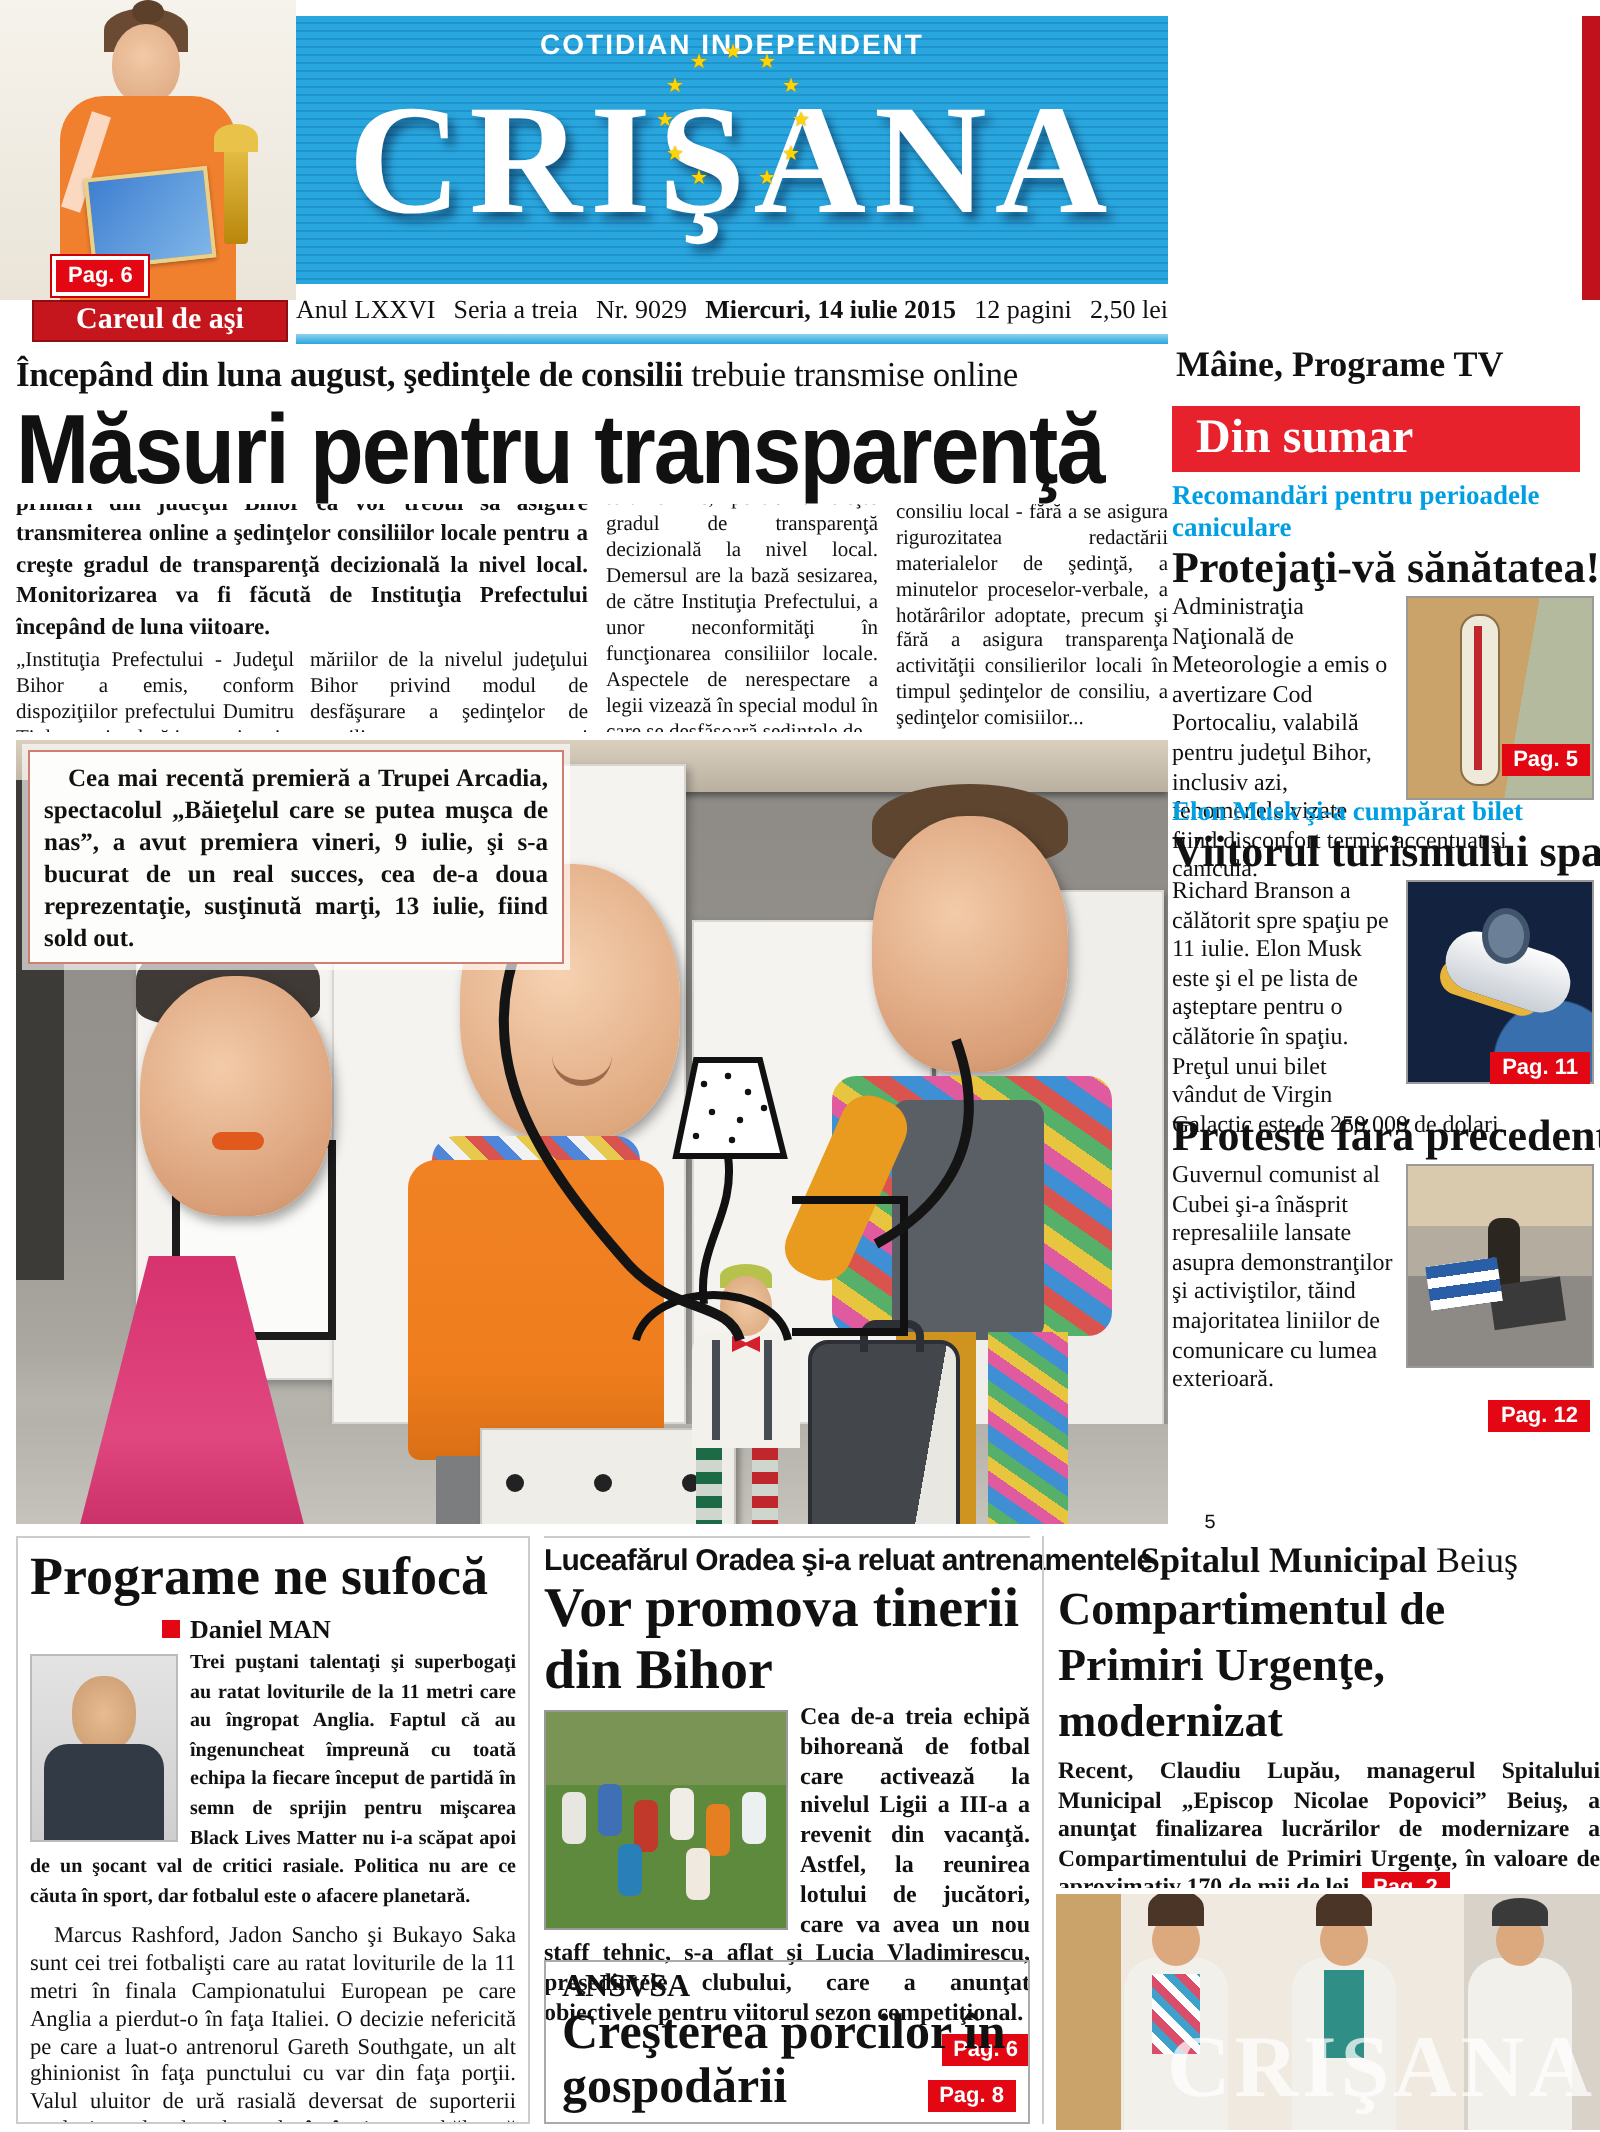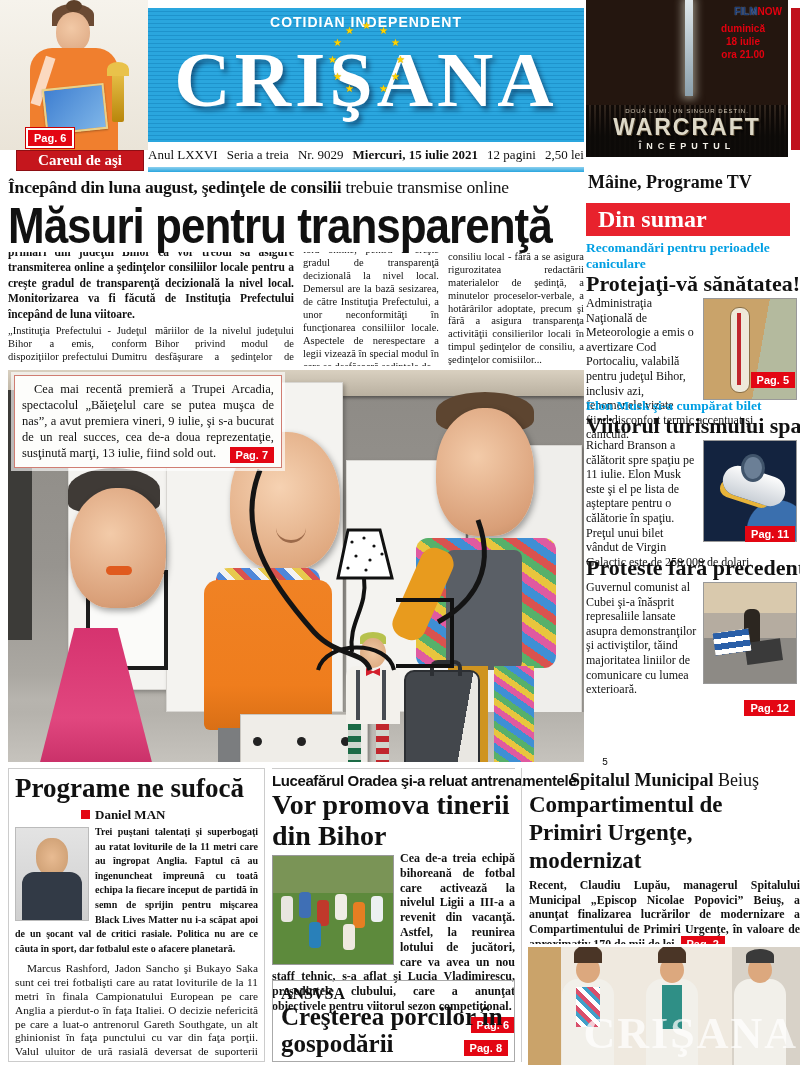--- a/index.html
+++ b/index.html
@@ -98,21 +98,21 @@
   .actor-susp{position:absolute;left:348px;top:300px;width:4px;height:50px;background:#474b52;box-shadow:26px 0 0 #474b52;}
   .leg-g{position:absolute;left:340px;top:354px;width:13px;height:72px;background:repeating-linear-gradient(180deg,#1c6b46 0 6px,#cfd6cd 6px 12px);}
   .leg-r{position:absolute;left:368px;top:354px;width:13px;height:72px;background:repeating-linear-gradient(180deg,#c0272d 0 6px,#cfd6cd 6px 12px);}
   .suitcase{position:absolute;left:396px;top:300px;width:72px;height:138px;border-radius:10px;background:linear-gradient(100deg,#43474c 70%,#e9e7e2 70%);border:2px solid #2c2f33;}
   .suitcase:before{content:"";position:absolute;left:24px;top:-12px;width:24px;height:12px;border:4px solid #2c2f33;border-bottom:none;border-radius:8px 8px 0 0;}
   .suitcase:after{content:"";position:absolute;left:6px;bottom:-10px;width:10px;height:10px;border-radius:50%;background:#1f2225;box-shadow:44px 0 0 #1f2225;}
   .benchbox{position:absolute;left:232px;top:344px;width:126px;height:56px;background:#efedе8;background-color:#efede8;border:1px solid #c9c6c0;box-shadow:2px 2px 3px rgba(0,0,0,.3);}
   .benchbox i{position:absolute;width:9px;height:9px;border-radius:50%;background:#222;}
 
   .caption-box{position:absolute;left:6px;top:5px;width:252px;background:#fdfdfb;border:1px solid #d07d72;box-shadow:0 0 0 3px rgba(255,255,255,.65);padding:5px 7px 4px;z-index:6;}
-  .caption-box .cap-text{font-weight:normal;font-size:12.5px;line-height:16px;text-align:justify;text-indent:12px;}
+  .caption-box .cap-text{font-weight:bold;font-size:12.5px;line-height:16px;text-align:justify;text-indent:12px;}
   .cap-badge-row{text-align:right;margin-top:-16px;}
 
   
   .sumar-box{left:586px;top:203px;width:192px;height:33px;background:#e8222d;color:#fff;font-weight:bold;font-size:24px;line-height:33px;padding-left:12px;}
   .sb-item{position:absolute;left:586px;width:211px;}
   .sb-kicker{color:#009fe3;font-weight:bold;font-size:13.5px;line-height:16px;}
   .sb-head{font-weight:bold;font-size:22px;line-height:21px;margin:1px 0 2px;white-space:nowrap;}
   .sb-body{font-size:12px;line-height:14.6px;text-align:left;}
   .sb-img{float:right;width:92px;height:100px;margin:2px 0 2px 6px;border:1px solid #999;position:relative;overflow:hidden;}
   .sb-badge-row{position:absolute;right:2px;}
@@ -199,37 +199,26 @@
     <span class="star" style="left:180px;top:46px">★</span>
     <span class="star" style="left:185px;top:63px">★</span>
     <span class="star" style="left:197px;top:75px">★</span>
     <span class="star" style="left:231px;top:75px">★</span>
     <span class="star" style="left:243px;top:63px">★</span>
   </div>
   <div class="abs info-bar">
     <span>Anul LXXVI</span>
     <span>Seria a treia</span>
     <span>Nr. 9029</span>
-    <span class="info-date">Miercuri, 15 iulie 2021</span>
+    <span class="info-date">Miercuri, 14 iulie 2015</span>
     <span>12 pagini</span>
     <span>2,50 lei</span>
   </div>
   <div class="abs info-rule"></div>
 
-  <div class="abs poster">
-    <div class="po-filmnow"><span class="po-film">FILM</span><span class="po-now">NOW</span></div>
-    <div class="po-sched">
-      <div>duminică</div>
-      <div>18 iulie</div>
-      <div>ora 21.00</div>
-    </div>
-    <div class="po-tagline">DOUĂ LUMI. UN SINGUR DESTIN.</div>
-    <div class="po-title">WARCRAFT</div>
-    <div class="po-sub">ÎNCEPUTUL</div>
-  </div>
   <div class="abs red-strip"></div>
 
   <div class="abs kicker-line"><b>Începând din luna august, şedinţele de consilii</b><span> trebuie transmise online</span></div>
   <div class="abs tv-line">Mâine, Programe TV</div>
   <div class="abs main-head">Măsuri pentru transparenţă</div>
   <div class="abs lead-cols">
     <div class="lc1">
       <div class="lead-intro">Prefectul Dumitru Ţiplea le-a transmis celor 101 primari din judeţul Bihor că vor trebui să asigure transmiterea online a şedinţelor consiliilor locale pentru a creşte gradul de transparenţă decizională la nivel local. Monitorizarea va fi făcută de Instituţia Prefectului începând de luna viitoare.</div>
       <div class="lc1-sub">
         <div>„Instituţia Prefectului - Judeţul Bihor a emis, conform dispoziţiilor prefectului Dumitru Ţiplea, o circulară in atenţia pri-</div>
@@ -298,21 +287,20 @@
     <div class="actor-head"></div>
     <div class="actor-bow"></div>
     <div class="actor-susp"></div>
     <div class="leg-g"></div>
     <div class="leg-r"></div>
 
     <div class="suitcase"></div>
 
     <div class="caption-box">
       <div class="cap-text">Cea mai recentă premieră a Trupei Arcadia, spectacolul „Băieţelul care se putea muşca de nas”, a avut premiera vineri, 9 iulie, şi s-a bucurat de un real succes, cea de-a doua reprezentaţie, susţinută marţi, 13 iulie, fiind sold out.</div>
-      <div class="cap-badge-row"><span class="badge">Pag. 7</span></div>
     </div>
   </div>
 
   <div class="abs sumar-box">Din sumar</div>
 
   <div class="sb-item" style="top:240px">
     <div class="sb-kicker">Recomandări pentru perioadele caniculare</div>
     <div class="sb-head">Protejaţi-vă sănătatea!</div>
     <div class="sb-img img-thermo"></div>
     <div class="sb-body">Administraţia Naţională de Meteorologie a emis o avertizare Cod Portocaliu, valabilă pentru judeţul Bihor, inclusiv azi, fenomenele vizate fiind disconfort termic accentuat şi caniculă.</div>

